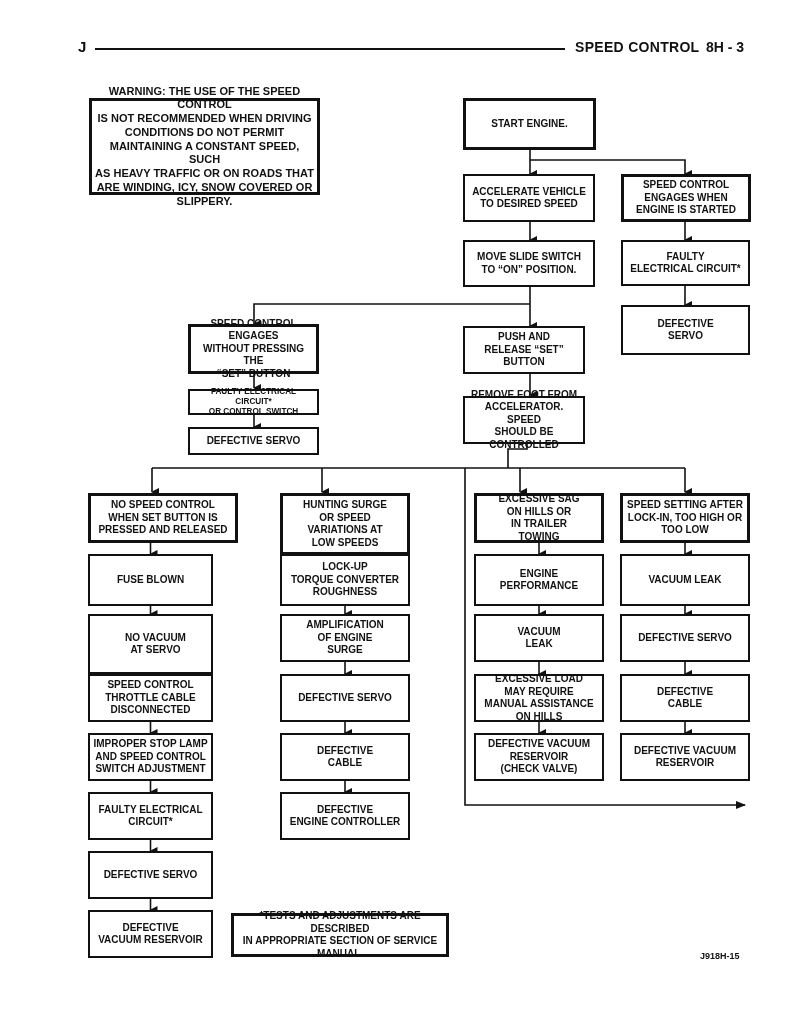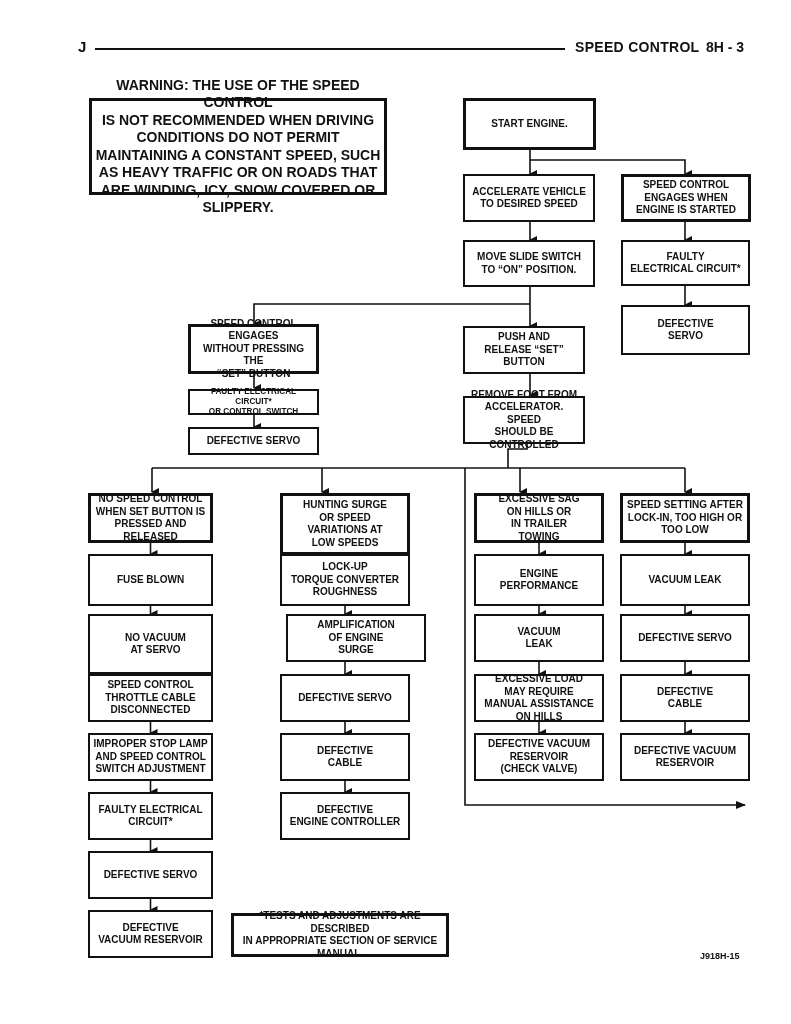--- a/index.html
+++ b/index.html
@@ -73,21 +73,21 @@
       <line x1="539" y1="606" x2="539" y2="614" marker-end="url(#ah)"></line>
       <line x1="539" y1="662" x2="539" y2="674" marker-end="url(#ah)"></line>
       <line x1="539" y1="722" x2="539" y2="733" marker-end="url(#ah)"></line>
       <line x1="685" y1="543" x2="685" y2="554" marker-end="url(#ah)"></line>
       <line x1="685" y1="606" x2="685" y2="614" marker-end="url(#ah)"></line>
       <line x1="685" y1="662" x2="685" y2="674" marker-end="url(#ah)"></line>
       <line x1="685" y1="722" x2="685" y2="733" marker-end="url(#ah)"></line>
     </g>
 </svg>
 
-<div class="box thick" style="left:89px;top:98px;width:298px;height:97px;font-size:14px;">WARNING: THE USE OF THE SPEED CONTROL
+<div class="box thick" style="left:89px;top:98px;width:231px;height:97px;font-size:11px;">WARNING: THE USE OF THE SPEED CONTROL
 IS NOT RECOMMENDED WHEN DRIVING
 CONDITIONS DO NOT PERMIT
 MAINTAINING A CONSTANT SPEED, SUCH
 AS HEAVY TRAFFIC OR ON ROADS THAT
 ARE WINDING, ICY, SNOW COVERED OR SLIPPERY.</div>
 
 <div class="box thick" style="left:463px;top:98px;width:133px;height:52px;">START ENGINE.</div>
 <div class="box" style="left:463px;top:174px;width:132px;height:48px;">ACCELERATE VEHICLE
 TO DESIRED SPEED</div>
 <div class="box" style="left:463px;top:240px;width:132px;height:47px;">MOVE SLIDE SWITCH
@@ -107,21 +107,21 @@
 SERVO</div>
 
 <div class="box thick" style="left:188px;top:324px;width:131px;height:50px;">SPEED CONTROL ENGAGES
 WITHOUT PRESSING THE
 “SET” BUTTON</div>
 <div class="box" style="left:188px;top:389px;width:131px;height:26px;font-size:8.2px;">FAULTY ELECTRICAL CIRCUIT*
 OR CONTROL SWITCH</div>
 <div class="box" style="left:188px;top:427px;width:131px;height:28px;">DEFECTIVE SERVO</div>
 
 <div id="columns">
-    <div class="box thick" style="left: 88px; top: 493px; width: 125px; height: 50px;">NO SPEED CONTROL
+    <div class="box thick" style="left: 88px; top: 493px; width: 150px; height: 50px;">NO SPEED CONTROL
 WHEN SET BUTTON IS
 PRESSED AND RELEASED</div>
     <div class="box" style="left: 88px; top: 554px; width: 125px; height: 52px;">FUSE BLOWN</div>
     <div class="box" style="left: 88px; top: 614px; width: 125px; height: 60px; padding-left: 12px;">NO VACUUM
 AT SERVO</div>
     <div class="box" style="left: 88px; top: 674px; width: 125px; height: 48px;">SPEED CONTROL
 THROTTLE CABLE
 DISCONNECTED</div>
     <div class="box" style="left: 88px; top: 733px; width: 125px; height: 48px;">IMPROPER STOP LAMP
 AND SPEED CONTROL
@@ -131,21 +131,21 @@
     <div class="box" style="left: 88px; top: 851px; width: 125px; height: 48px;">DEFECTIVE SERVO</div>
     <div class="box" style="left: 88px; top: 910px; width: 125px; height: 48px;">DEFECTIVE
 VACUUM RESERVOIR</div>
     <div class="box thick" style="left: 280px; top: 493px; width: 130px; height: 62px;">HUNTING SURGE
 OR SPEED
 VARIATIONS AT
 LOW SPEEDS</div>
     <div class="box" style="left: 280px; top: 554px; width: 130px; height: 52px;">LOCK-UP
 TORQUE CONVERTER
 ROUGHNESS</div>
-    <div class="box" style="left: 286px; top: 614px; width: 140px; height: 48px;">AMPLIFICATION
+    <div class="box" style="left: 280px; top: 614px; width: 130px; height: 48px;">AMPLIFICATION
 OF ENGINE
 SURGE</div>
     <div class="box" style="left: 280px; top: 674px; width: 130px; height: 48px;">DEFECTIVE SERVO</div>
     <div class="box" style="left: 280px; top: 733px; width: 130px; height: 48px;">DEFECTIVE
 CABLE</div>
     <div class="box" style="left: 280px; top: 792px; width: 130px; height: 48px;">DEFECTIVE
 ENGINE CONTROLLER</div>
     <div class="box thick" style="left: 474px; top: 493px; width: 130px; height: 50px;">EXCESSIVE SAG
 ON HILLS OR
 IN TRAILER

